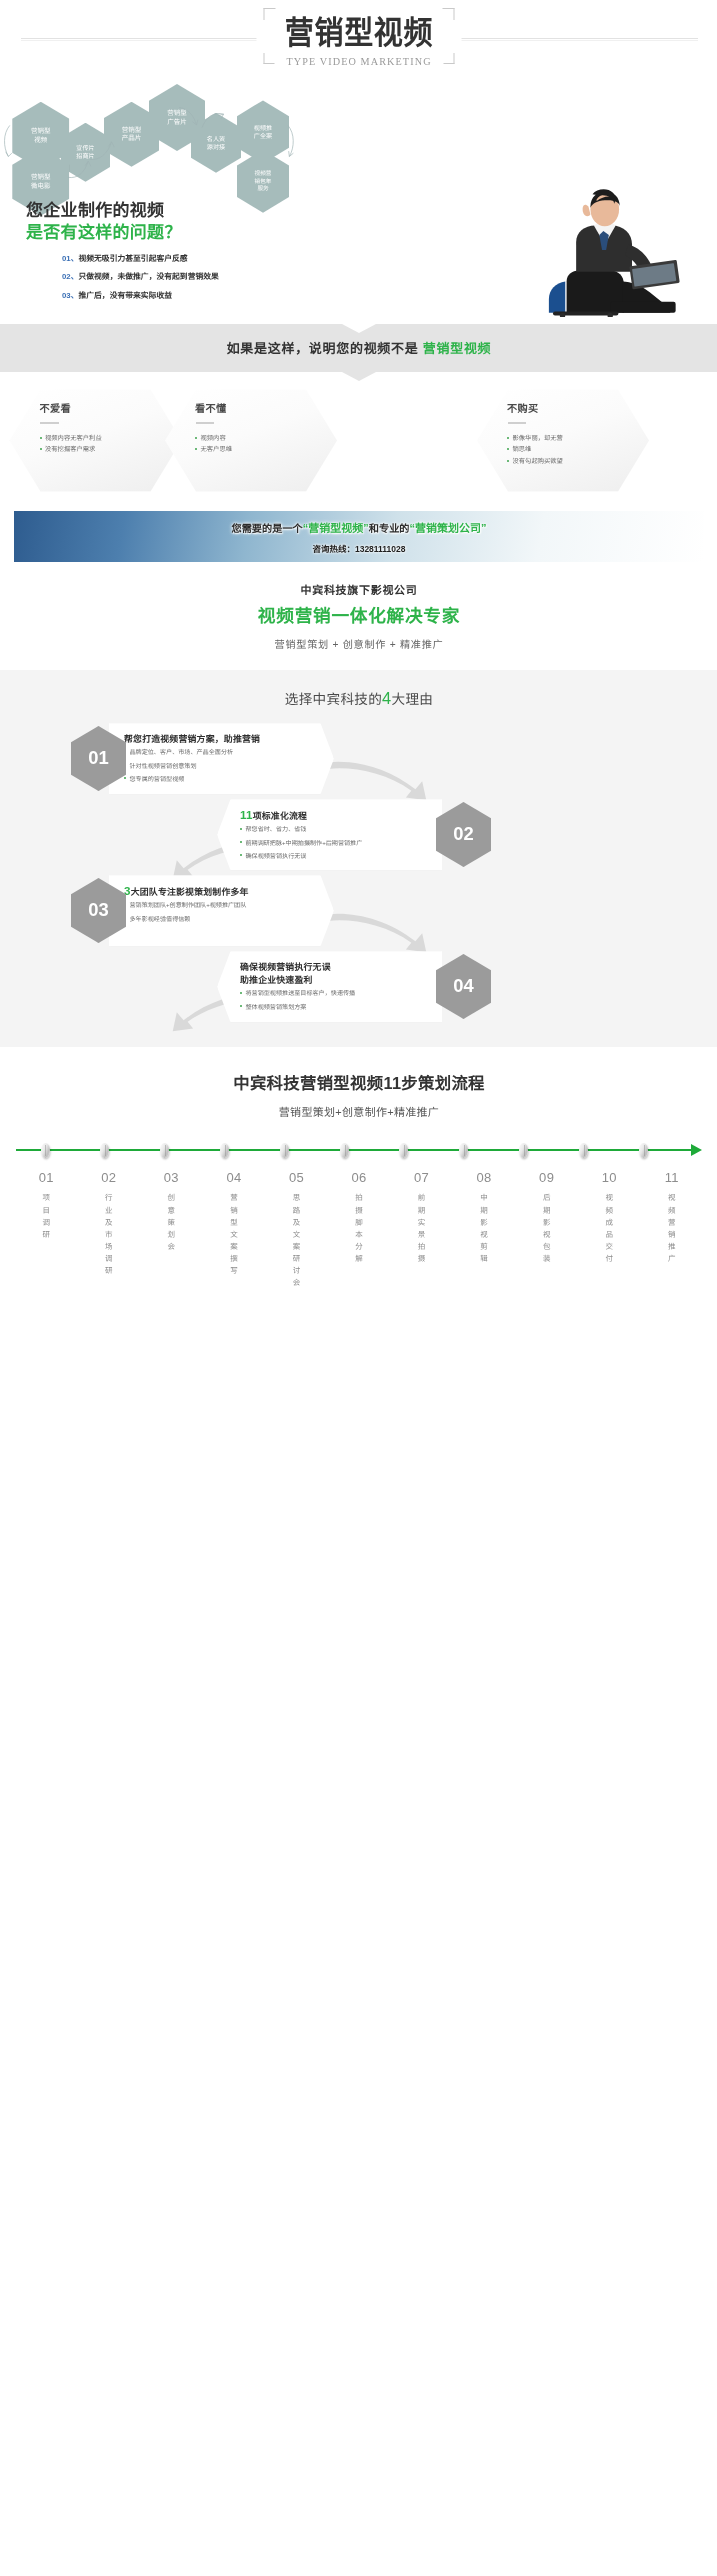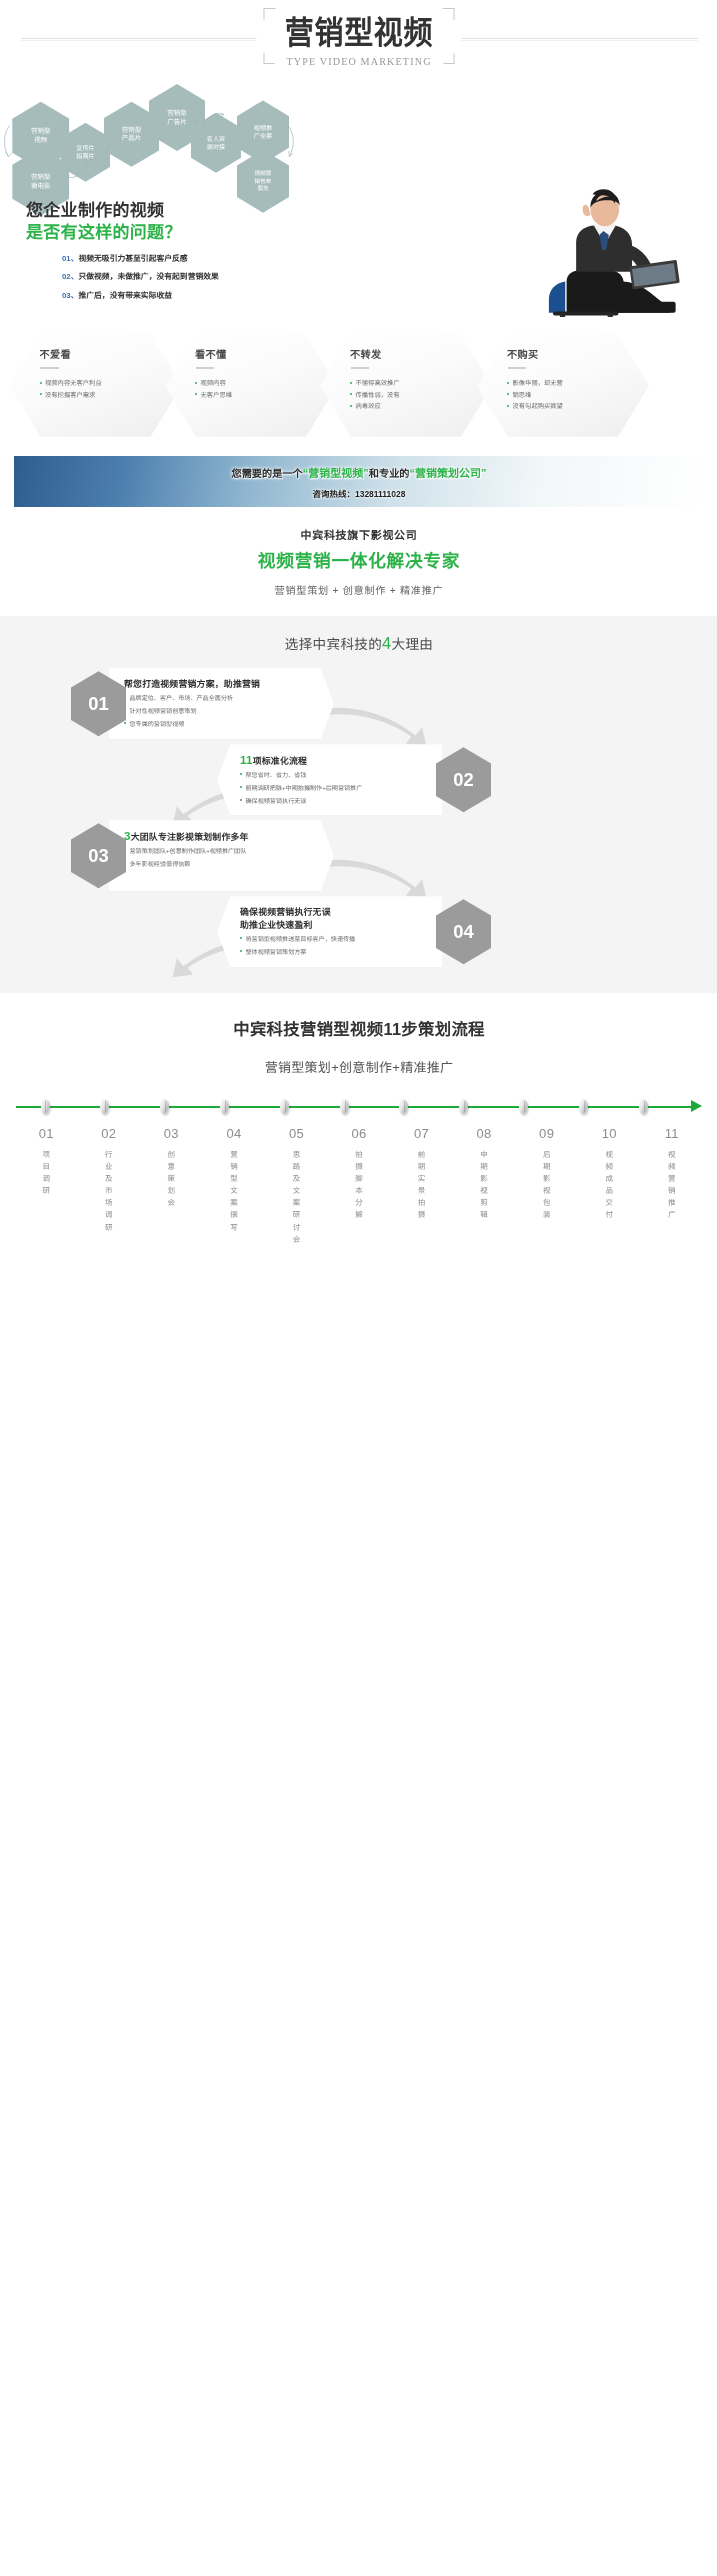--- a/index.html
+++ b/index.html
@@ -140,21 +140,21 @@
   .rc-h { font-size:8.9px; font-weight:bold; color:#2f2f2f; letter-spacing:0.2px; }
   .rc-h em { font-style:normal; color:#2eb34a; font-size:11.6px; }
   .rc-li { font-size:6.1px; color:#6b6b6b; line-height:1.95; padding-left:5.5px; position:relative; margin-top:1.4px; }
   .rc-li:before { content:""; position:absolute; left:0; top:4.1px; width:2px; height:2px; border-radius:50%; background:#3da34d; }
   .rarrow { position:absolute; z-index:1; color:#d6d6d6; }
 
   
   .sec-steps { padding:23px 0 17.7px; text-align:center; }
   .steps-t1 { font-size:16.4px; font-weight:bold; color:#333; letter-spacing:0.3px; }
   .steps-t1 em { font-style:normal; color:#333; }
-  .steps-t2 { font-size:13px; color:#555; margin-top:17px; letter-spacing:0.3px; }
+  .steps-t2 { font-size:11px; color:#555; margin-top:9px; letter-spacing:0.3px; }
   .tl-wrap { position:relative; margin:20.5px 16.4px 0 16.4px; height:20.5px; }
   .tl-line { position:absolute; left:0; right:11px; top:9.5px; height:2px; background:#1eaa39; }
   .tl-tip {
     position:absolute; right:0; top:4.1px; width:0; height:0;
     border-top:6.1px solid transparent; border-bottom:6.1px solid transparent; border-left:11.6px solid #1eaa39;
   }
   .tl-dot {
     position:absolute; top:2.7px; width:8.9px; height:15px; border-radius:50%;
     background:linear-gradient(115deg,#fdfdfd 0%,#e9e9e9 40%,#bfbfbf 72%,#d9d9d9 100%);
     box-shadow:0.7px 1.4px 2px rgba(0,0,0,.22);
@@ -323,45 +323,43 @@
       <rect x="66" y="194" width="96" height="6" rx="3" fill="#232323"></rect>
       <circle cx="80" cy="200" r="4" fill="#2b2b2b"></circle>
       <circle cx="150" cy="200" r="4" fill="#2b2b2b"></circle>
       <path d="M100 52 C104 36 118 28 134 30" stroke="#e8b99a" stroke-width="0" fill="none"></path>
       <path d="M118 40 C112 34 108 40 110 48 C112 55 118 56 121 52 Z" fill="#e8b99a"></path>
       <path d="M130 30 C134 22 146 20 152 26 C146 24 138 26 130 32 Z" fill="#e8b99a"></path>
       <path d="M124 22 C130 14 146 12 154 20 C158 25 158 32 156 36 C154 26 144 22 134 24 Z" fill="#1d1d1d"></path>
     </svg>
   </section>
 
+  <section class="sec-gray">
+    <div class="notch top"></div>
+    <div class="gray-txt">
+      <span>如果是这样，说明您的视频不是 </span><em>营销型视频</em>
+    </div>
+    <div class="notch bot"></div>
+  </section>
 
   <section class="sec-4hex" id="fourHex">
       <div class="whex" style="left: 9.5px; top: 2.7px;">
         <div class="whex-in">
           <div class="whex-h">不爱看</div>
           <div class="whex-div"></div>
           <div class="whex-li">视频内容无客户利益</div>
           <div class="whex-li">没有挖掘客户需求</div>
         </div>
       </div>
       <div class="whex" style="left: 165px; top: 2.7px;">
         <div class="whex-in">
           <div class="whex-h">看不懂</div>
           <div class="whex-div"></div>
           <div class="whex-li">视频内容</div>
           <div class="whex-li">无客户思维</div>
-        </div>
-      </div>
-      <div class="whex" style="left: 320px; top: 2.7px;">
-        <div class="whex-in">
-          <div class="whex-h">不转发</div>
-          <div class="whex-div"></div>
-          <div class="whex-li">不懂得高效推广</div>
-          <div class="whex-li">传播性弱，没有</div>
-          <div class="whex-li">病毒效应</div>
         </div>
       </div>
       <div class="whex" style="left: 477px; top: 2.7px;">
         <div class="whex-in">
           <div class="whex-h">不购买</div>
           <div class="whex-div"></div>
           <div class="whex-li">影像华丽，却无营</div>
           <div class="whex-li">销思维</div>
           <div class="whex-li">没有勾起购买欲望</div>
         </div>

